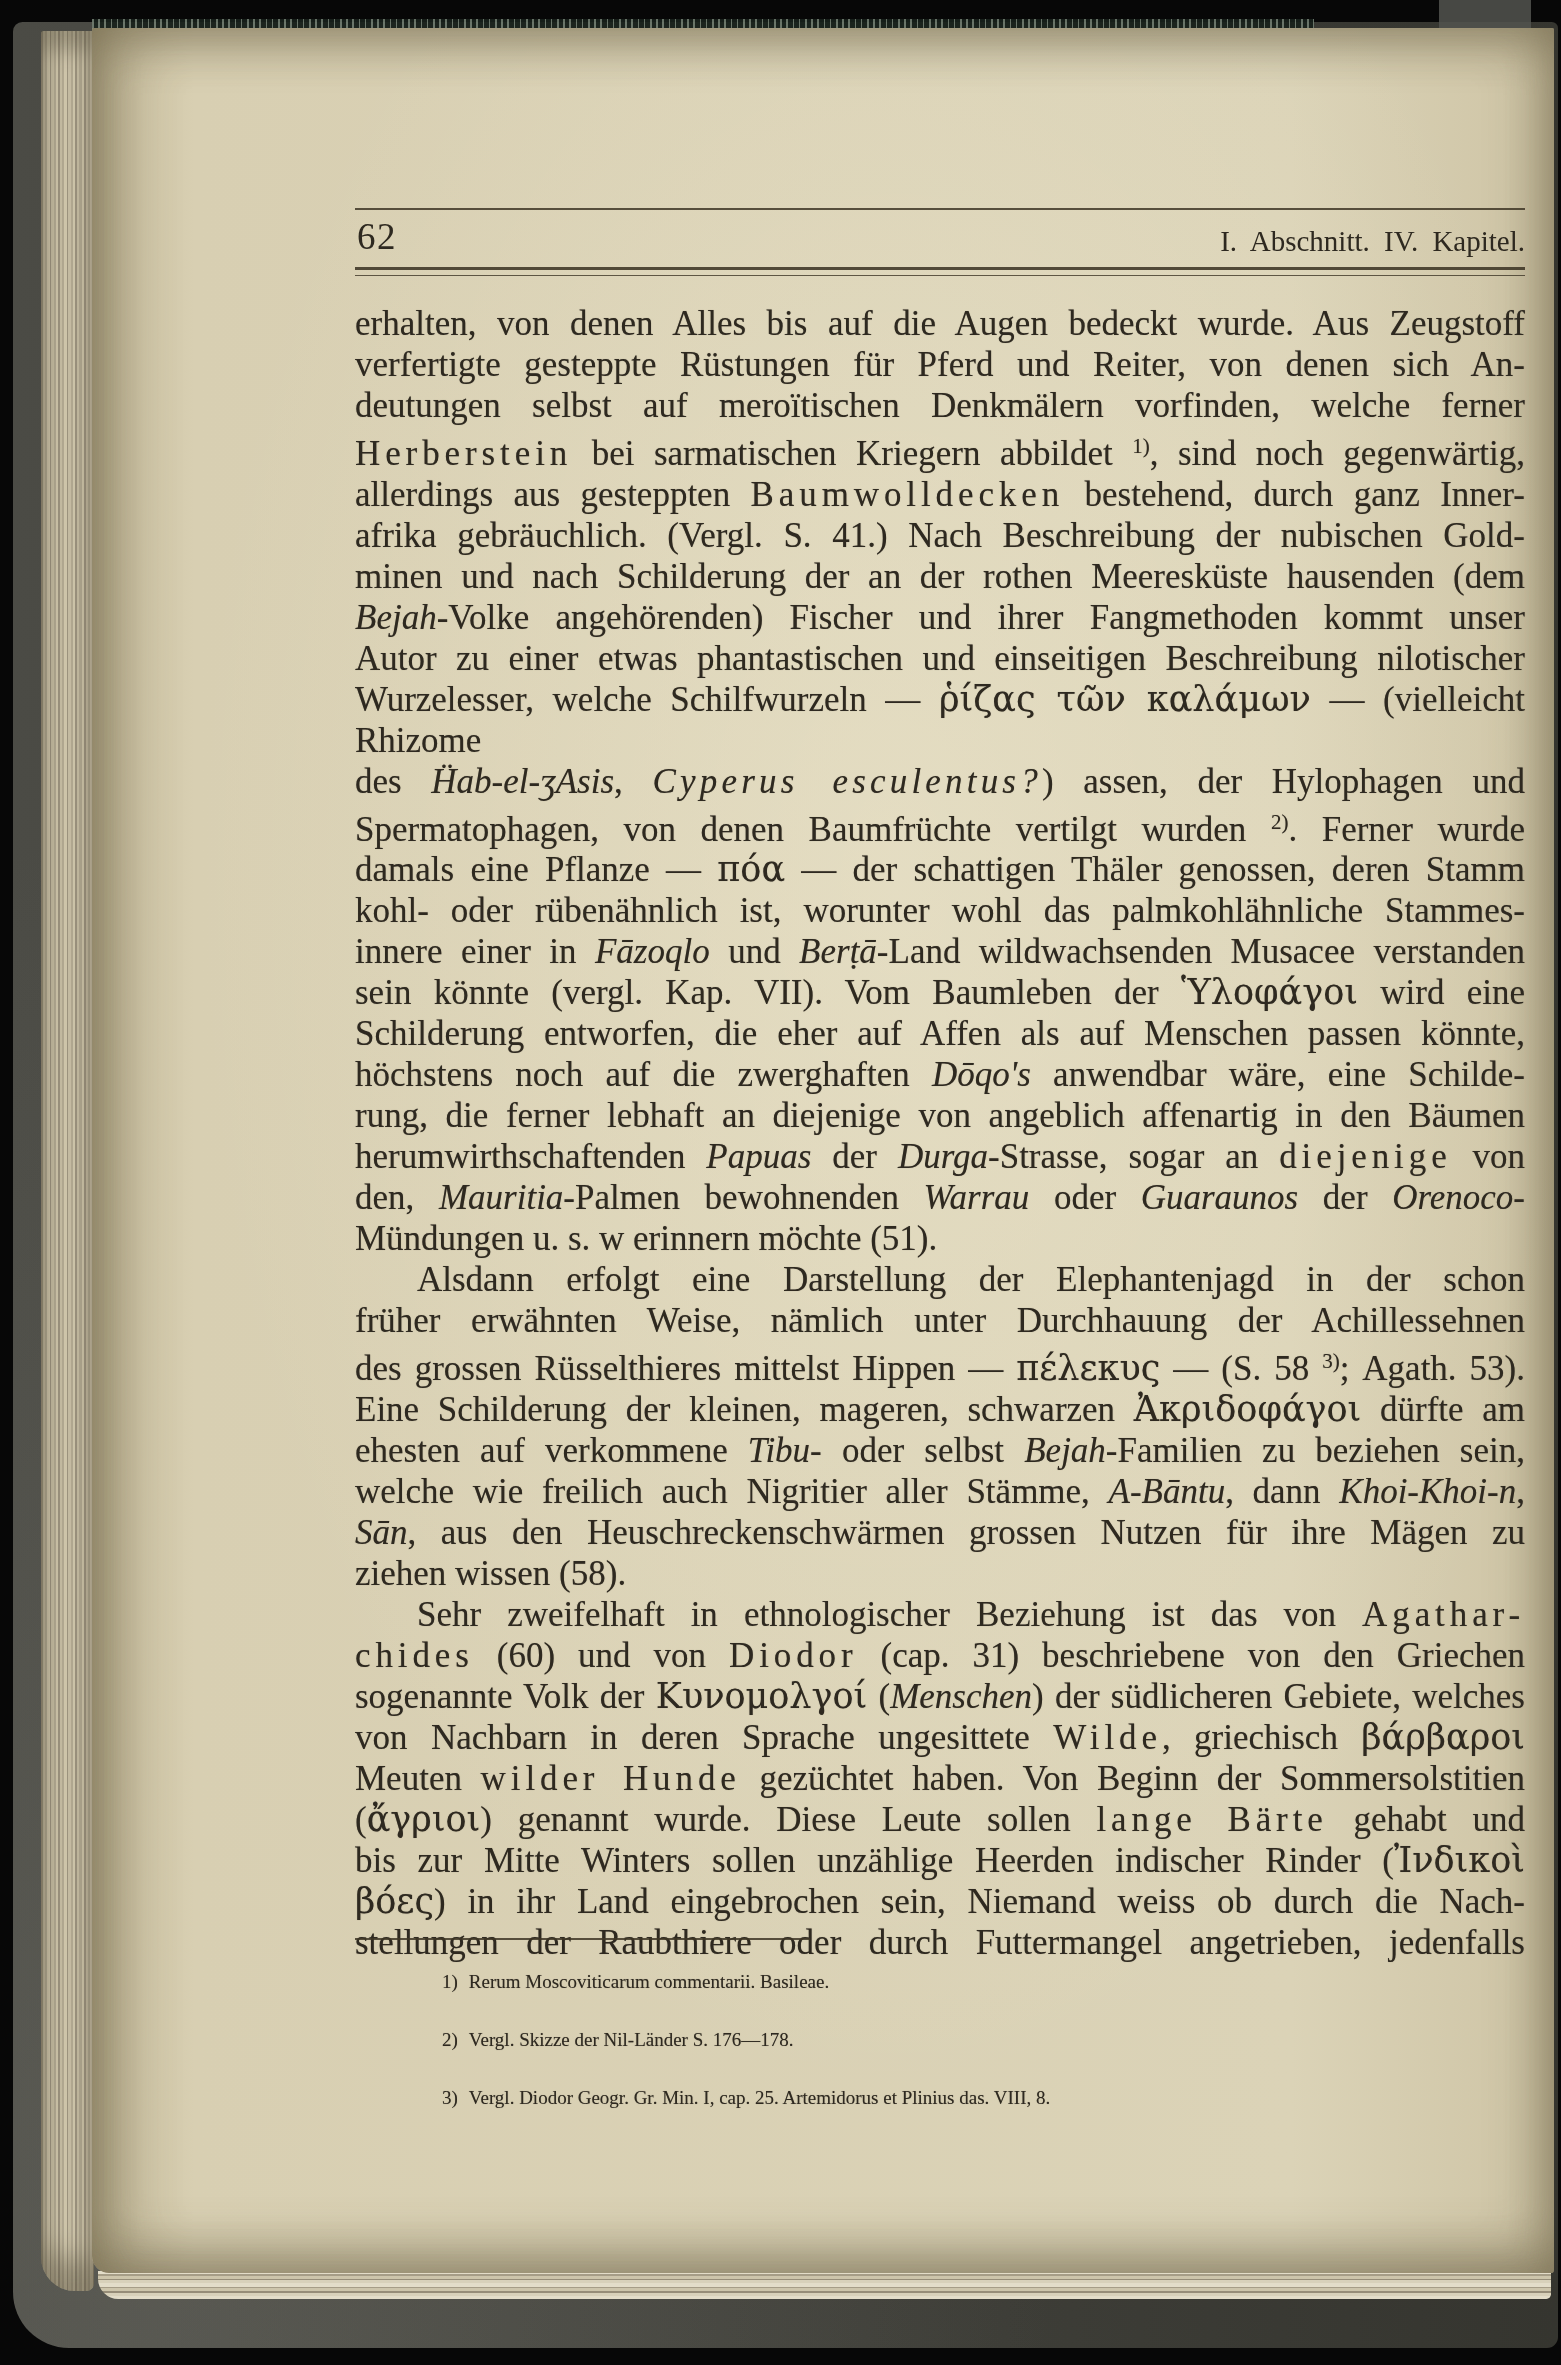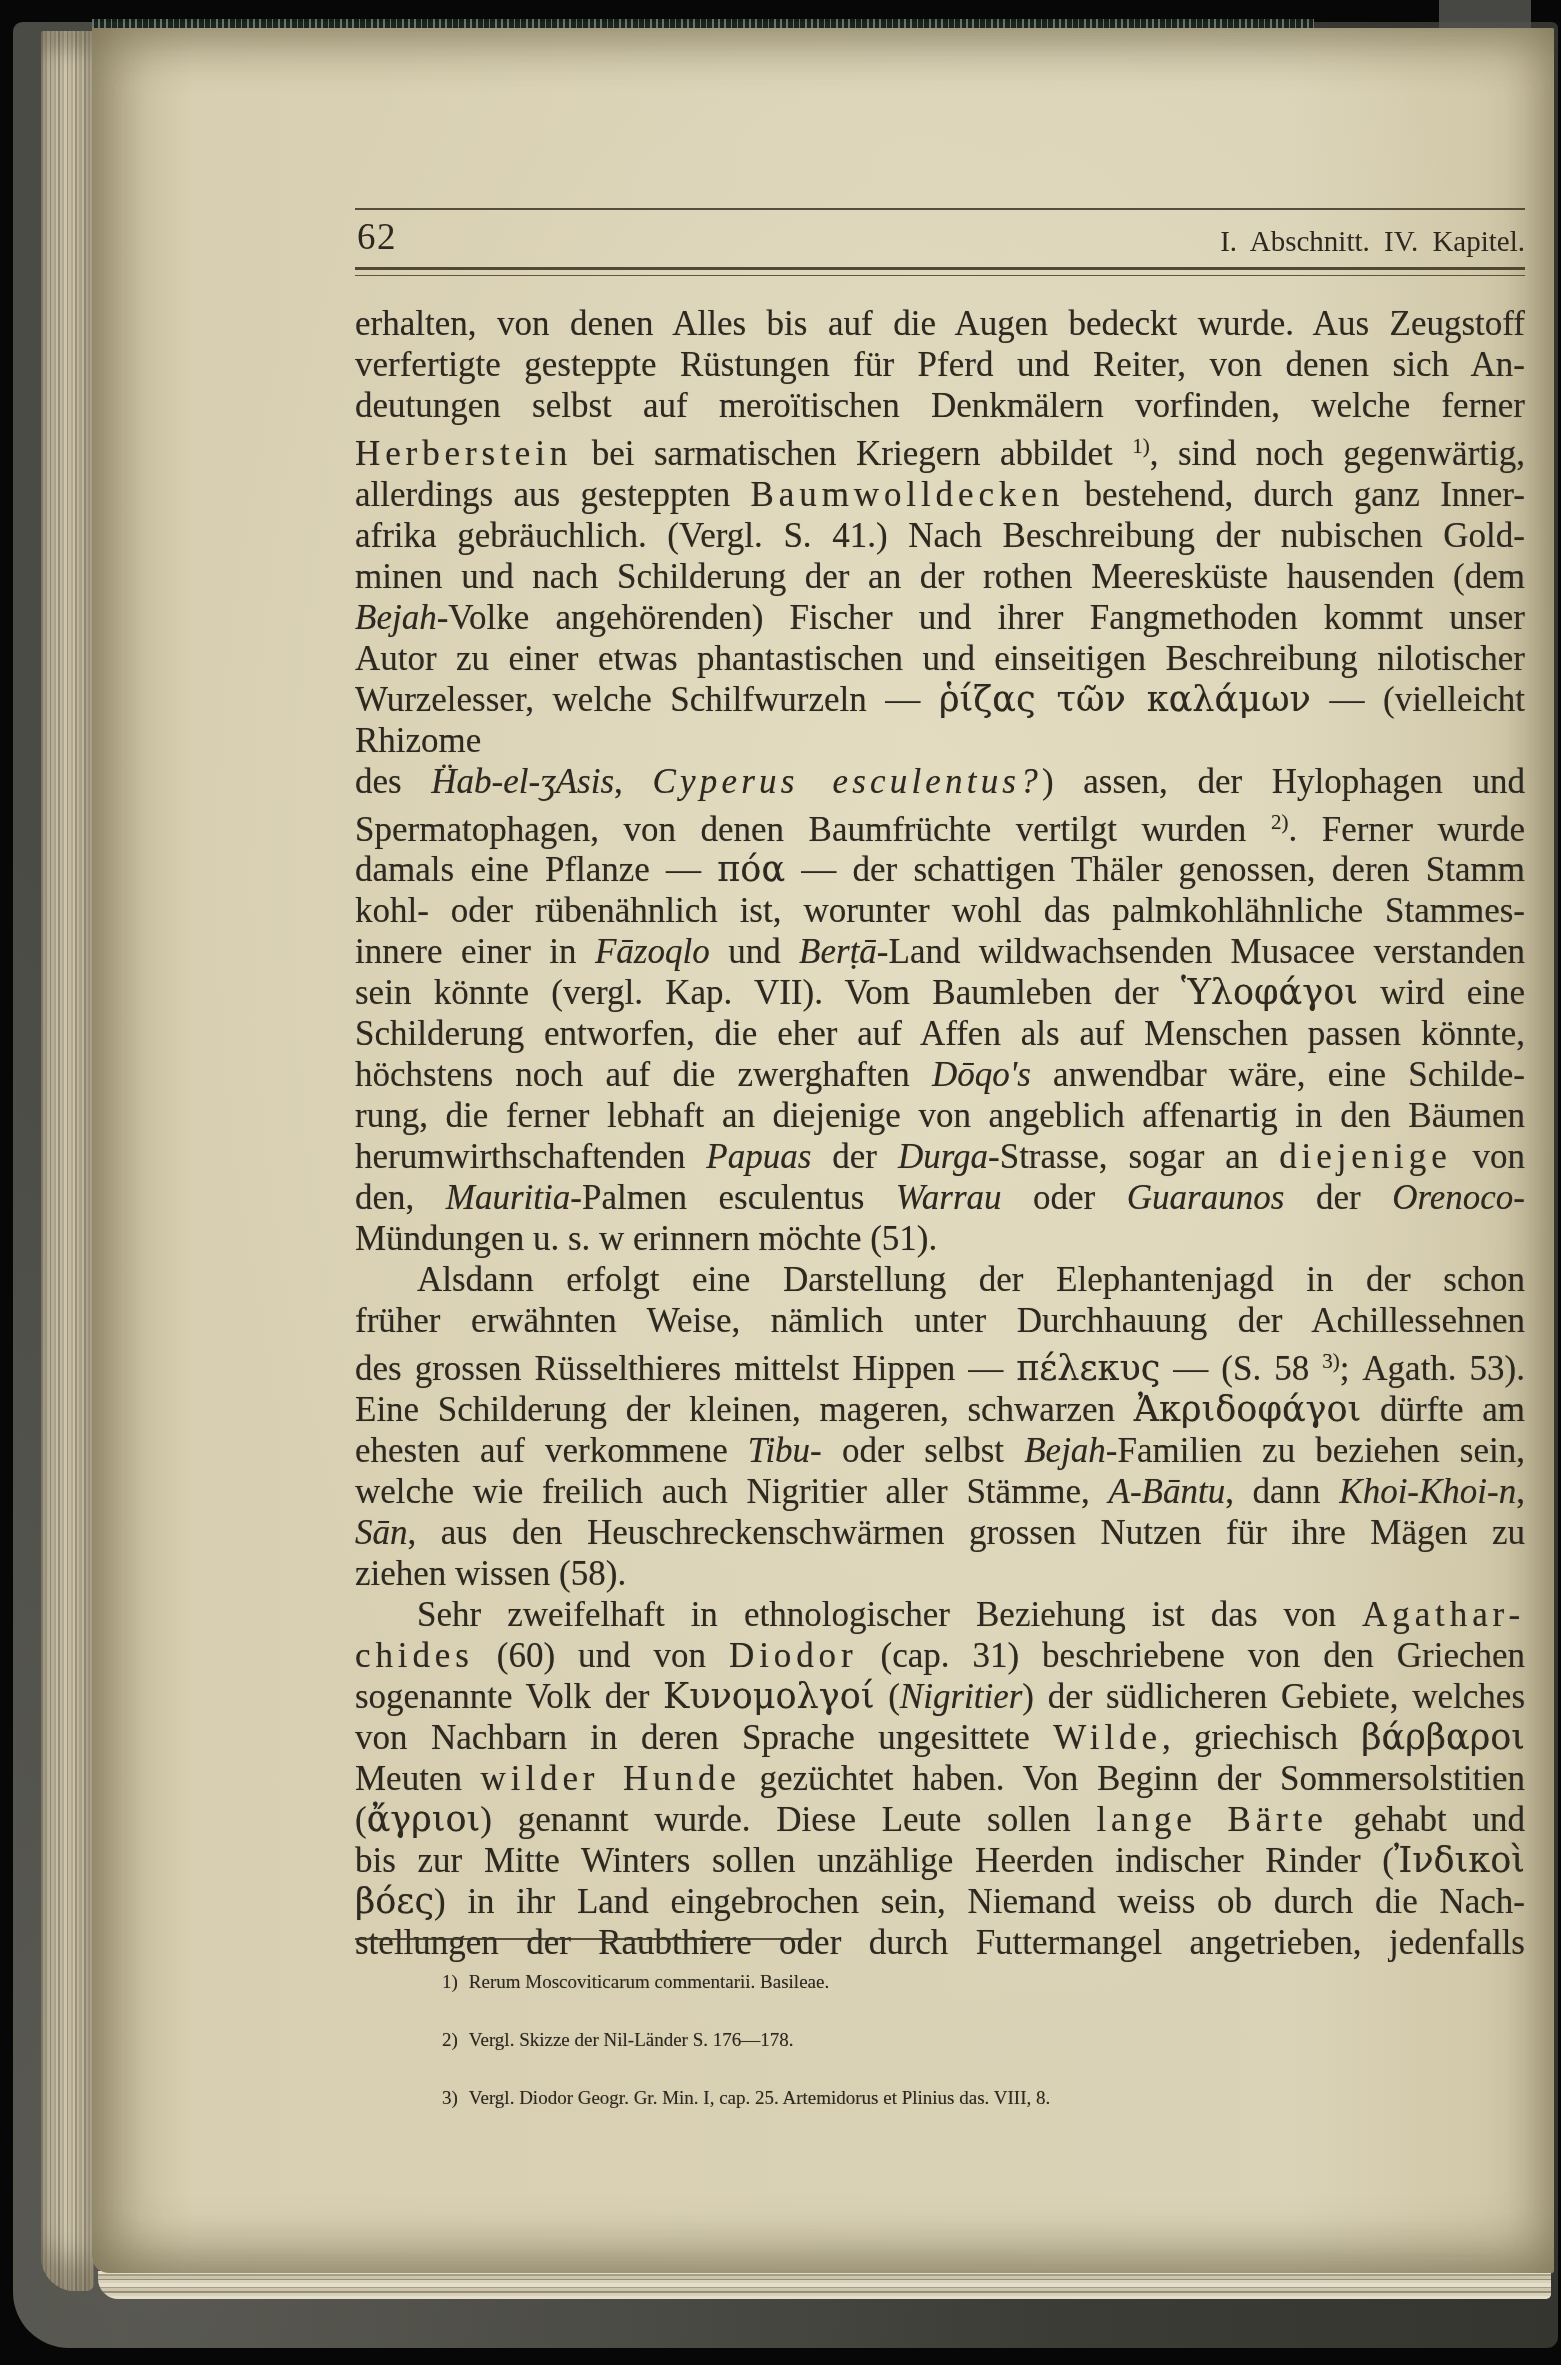--- a/index.html
+++ b/index.html
@@ -172,33 +172,33 @@
         <div class="line"><span class="seg-n">des </span><span class="seg-i">Ḧab-el-ʒAsis</span><span class="seg-n">, </span><span class="seg-isp">Cyperus esculentus?</span><span class="seg-n">) assen, der Hylophagen und</span></div>
         <div class="line"><span class="seg-n">Spermatophagen, von denen Baumfrüchte vertilgt wurden </span><span class="seg-sup">2)</span><span class="seg-n">. Ferner wurde</span></div>
         <div class="line"><span class="seg-n">damals eine Pflanze — </span><span class="seg-g">πόα</span><span class="seg-n"> — der schattigen Thäler genossen, deren Stamm</span></div>
         <div class="line"><span class="seg-n">kohl- oder rübenähnlich ist, worunter wohl das palmkohlähnliche Stammes-</span></div>
         <div class="line"><span class="seg-n">innere einer in </span><span class="seg-i">Fāzoqlo</span><span class="seg-n"> und </span><span class="seg-i">Berṭā</span><span class="seg-n">-Land wildwachsenden Musacee verstanden</span></div>
         <div class="line"><span class="seg-n">sein könnte (vergl. Kap. VII). Vom Baumleben der </span><span class="seg-g">Ὑλοφάγοι</span><span class="seg-n"> wird eine</span></div>
         <div class="line"><span class="seg-n">Schilderung entworfen, die eher auf Affen als auf Menschen passen könnte,</span></div>
         <div class="line"><span class="seg-n">höchstens noch auf die zwerghaften </span><span class="seg-i">Dōqo's</span><span class="seg-n"> anwendbar wäre, eine Schilde-</span></div>
         <div class="line"><span class="seg-n">rung, die ferner lebhaft an diejenige von angeblich affenartig in den Bäumen</span></div>
         <div class="line"><span class="seg-n">herumwirthschaftenden </span><span class="seg-i">Papuas</span><span class="seg-n"> der </span><span class="seg-i">Durga</span><span class="seg-n">-Strasse, sogar an </span><span class="seg-sp">diejenige</span><span class="seg-n"> von</span></div>
-        <div class="line"><span class="seg-n">den, </span><span class="seg-i">Mauritia</span><span class="seg-n">-Palmen esculentus </span><span class="seg-i">Warrau</span><span class="seg-n"> oder </span><span class="seg-i">Guaraunos</span><span class="seg-n"> der </span><span class="seg-i">Orenoco</span><span class="seg-n">-</span></div>
+        <div class="line"><span class="seg-n">den, </span><span class="seg-i">Mauritia</span><span class="seg-n">-Palmen bewohnenden </span><span class="seg-i">Warrau</span><span class="seg-n"> oder </span><span class="seg-i">Guaraunos</span><span class="seg-n"> der </span><span class="seg-i">Orenoco</span><span class="seg-n">-</span></div>
         <div class="line line-last"><span class="seg-n">Mündungen u. s. w erinnern möchte (51).</span></div>
         <div class="line line-indent"><span class="seg-n">Alsdann erfolgt eine Darstellung der Elephantenjagd in der schon</span></div>
         <div class="line"><span class="seg-n">früher erwähnten Weise, nämlich unter Durchhauung der Achillessehnen</span></div>
         <div class="line"><span class="seg-n">des grossen Rüsselthieres mittelst Hippen — </span><span class="seg-g">πέλεκυς</span><span class="seg-n"> — (S. 58 </span><span class="seg-sup">3)</span><span class="seg-n">; Agath. 53).</span></div>
         <div class="line"><span class="seg-n">Eine Schilderung der kleinen, mageren, schwarzen </span><span class="seg-g">Ἀκριδοφάγοι</span><span class="seg-n"> dürfte am</span></div>
         <div class="line"><span class="seg-n">ehesten auf verkommene </span><span class="seg-i">Tibu-</span><span class="seg-n"> oder selbst </span><span class="seg-i">Bejah</span><span class="seg-n">-Familien zu beziehen sein,</span></div>
         <div class="line"><span class="seg-n">welche wie freilich auch Nigritier aller Stämme, </span><span class="seg-i">A-Bāntu</span><span class="seg-n">, dann </span><span class="seg-i">Khoi-Khoi-n</span><span class="seg-n">,</span></div>
         <div class="line"><span class="seg-i">Sān</span><span class="seg-n">, aus den Heuschreckenschwärmen grossen Nutzen für ihre Mägen zu</span></div>
         <div class="line line-last"><span class="seg-n">ziehen wissen (58).</span></div>
         <div class="line line-indent"><span class="seg-n">Sehr zweifelhaft in ethnologischer Beziehung ist das von </span><span class="seg-sp">Agathar-</span></div>
         <div class="line"><span class="seg-sp">chides</span><span class="seg-n"> (60) und von </span><span class="seg-sp">Diodor</span><span class="seg-n"> (cap. 31) beschriebene von den Griechen</span></div>
-        <div class="line"><span class="seg-n">sogenannte Volk der </span><span class="seg-g">Κυνομολγοί</span><span class="seg-n"> (</span><span class="seg-i">Nigritier</span><span class="seg-n">) der südlicheren Gebiete, welches</span></div>
+        <div class="line"><span class="seg-n">sogenannte Volk der </span><span class="seg-g">Κυνομολγοί</span><span class="seg-n"> (</span><span class="seg-i">Menschen</span><span class="seg-n">) der südlicheren Gebiete, welches</span></div>
         <div class="line"><span class="seg-n">von Nachbarn in deren Sprache ungesittete </span><span class="seg-sp">Wilde</span><span class="seg-n">, griechisch </span><span class="seg-g">βάρβαροι</span></div>
         <div class="line"><span class="seg-n">Meuten </span><span class="seg-sp">wilder Hunde</span><span class="seg-n"> gezüchtet haben. Von Beginn der Sommersolstitien</span></div>
         <div class="line"><span class="seg-n">(</span><span class="seg-g">ἄγριοι</span><span class="seg-n">) genannt wurde. Diese Leute sollen </span><span class="seg-sp">lange Bärte</span><span class="seg-n"> gehabt und</span></div>
         <div class="line"><span class="seg-n">bis zur Mitte Winters sollen unzählige Heerden indischer Rinder (</span><span class="seg-g">Ἰνδικοὶ</span></div>
         <div class="line"><span class="seg-g">βόες</span><span class="seg-n">) in ihr Land eingebrochen sein, Niemand weiss ob durch die Nach-</span></div>
         <div class="line"><span class="seg-n">stellungen der Raubthiere oder durch Futtermangel angetrieben, jedenfalls</span></div>
       </div>
 
     <div class="fn-rule"></div>
     <div class="footnotes">

